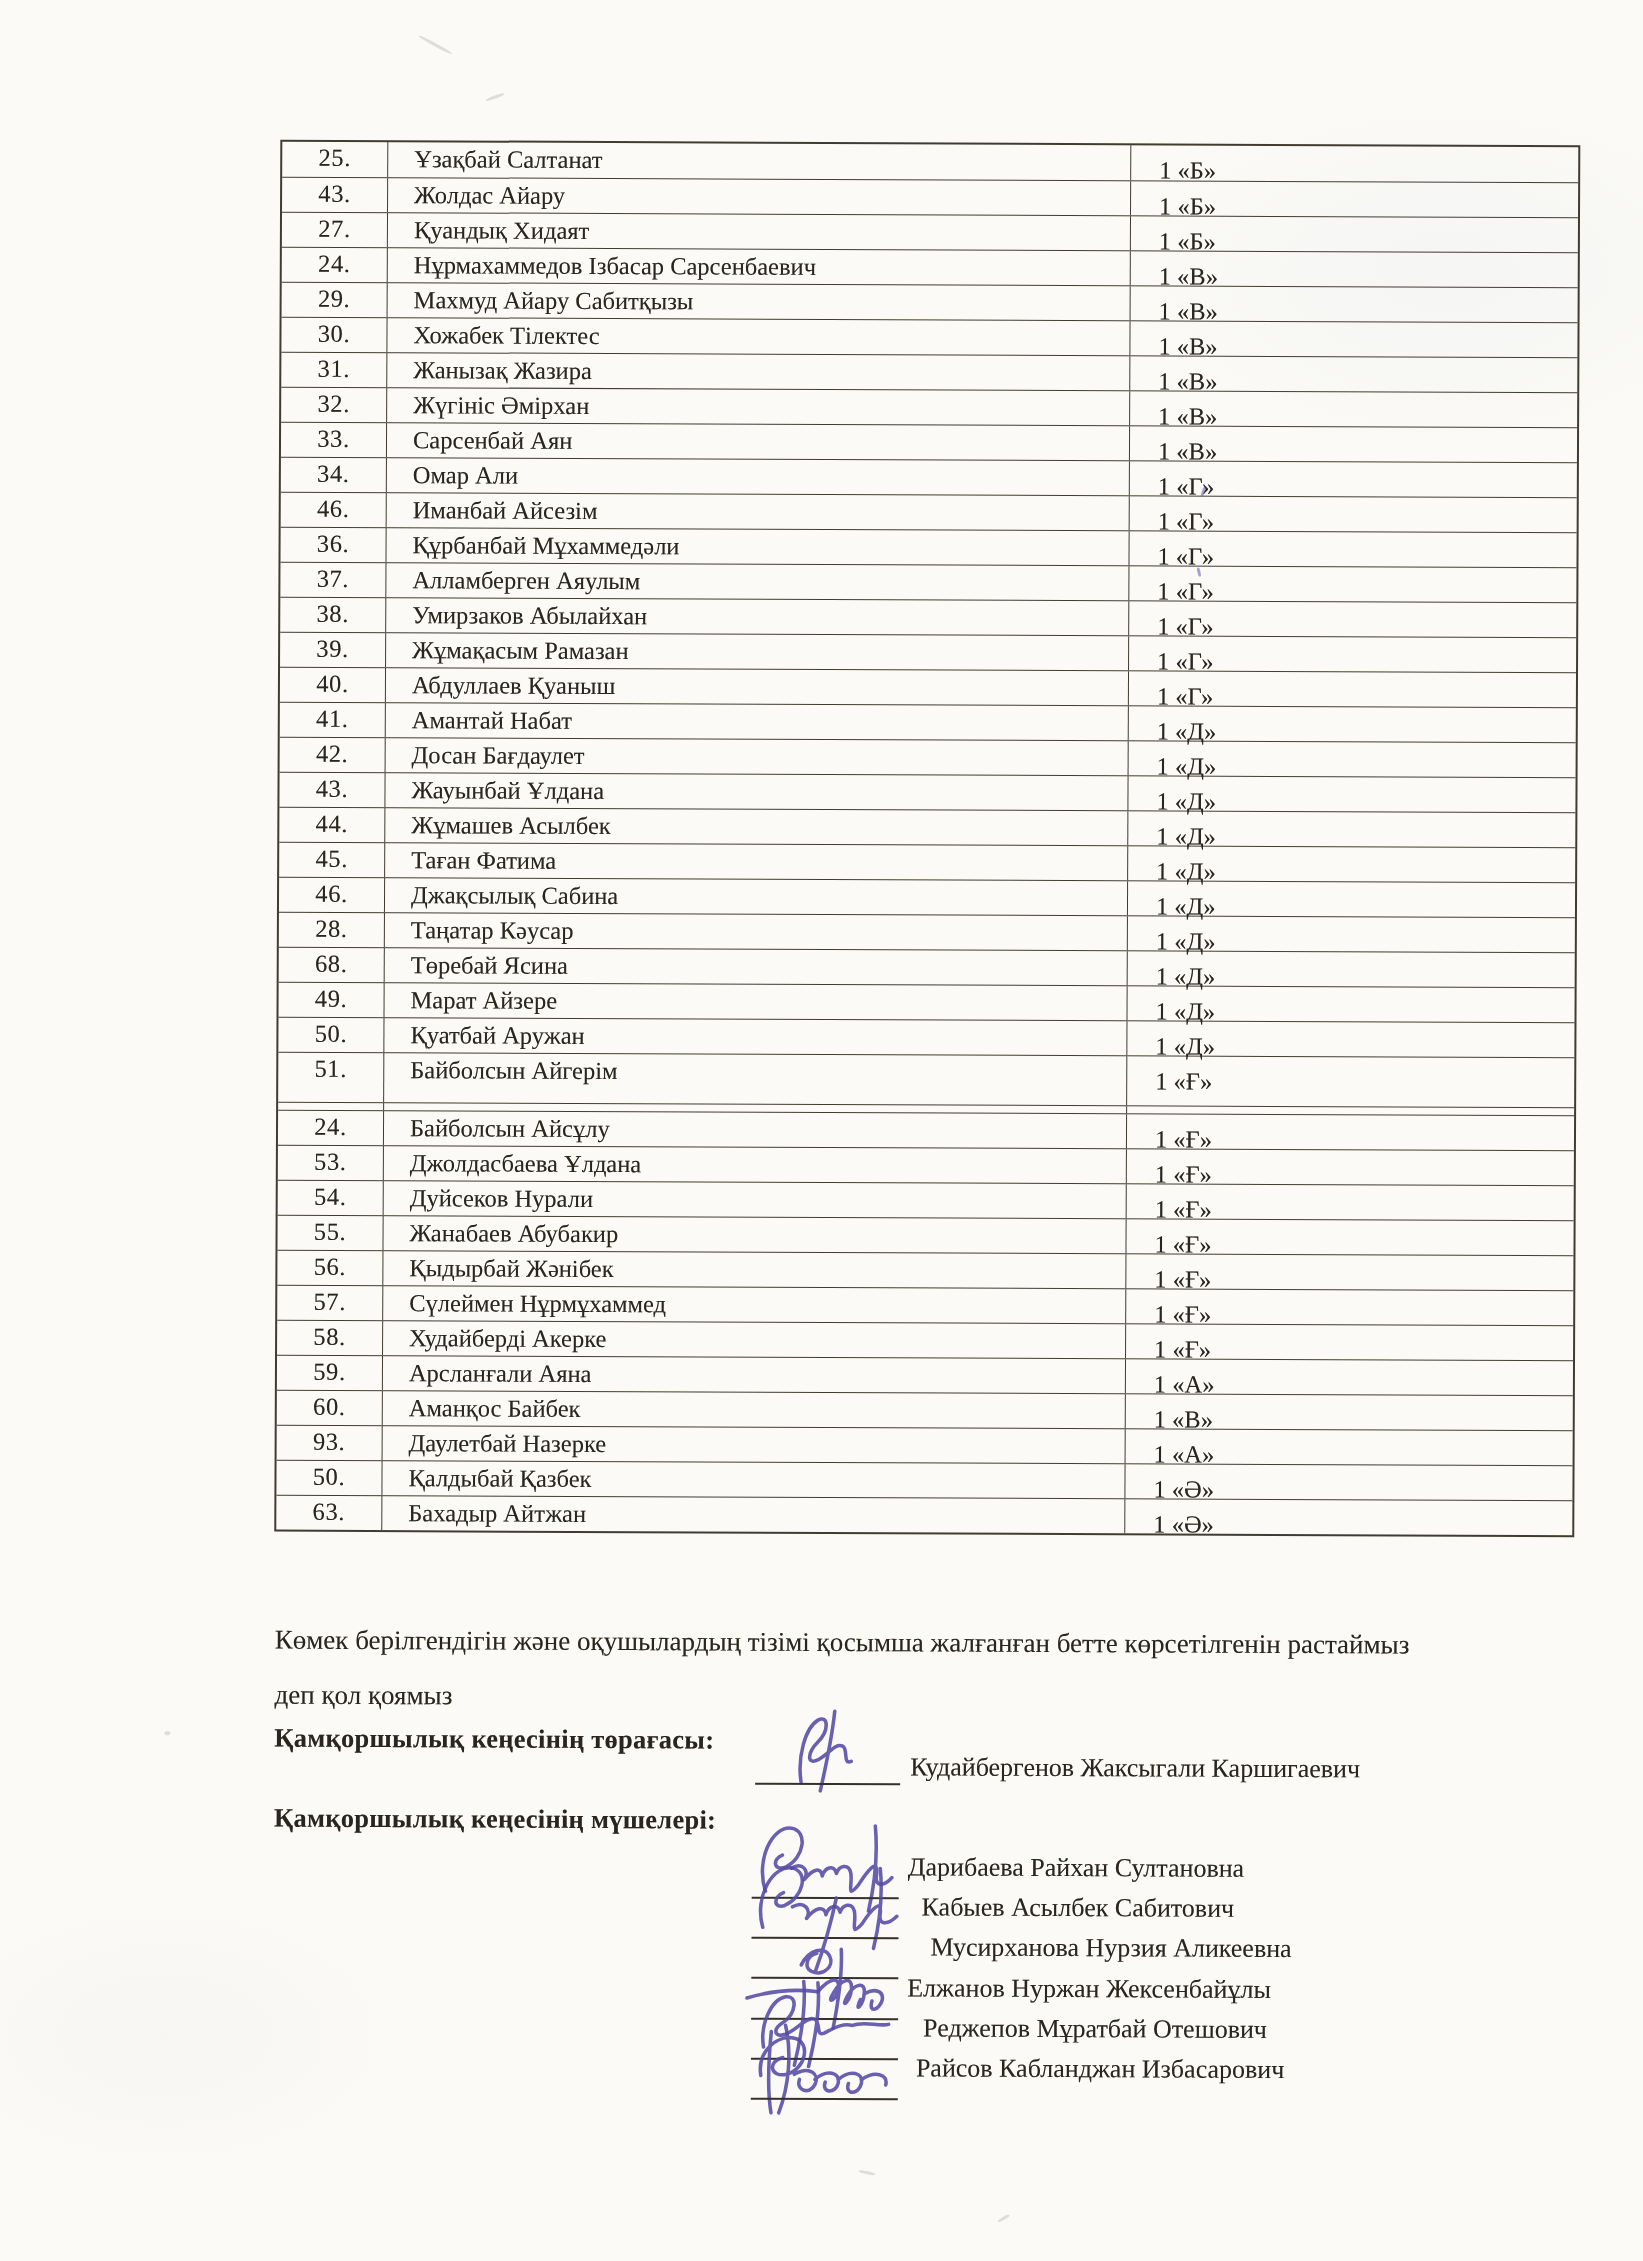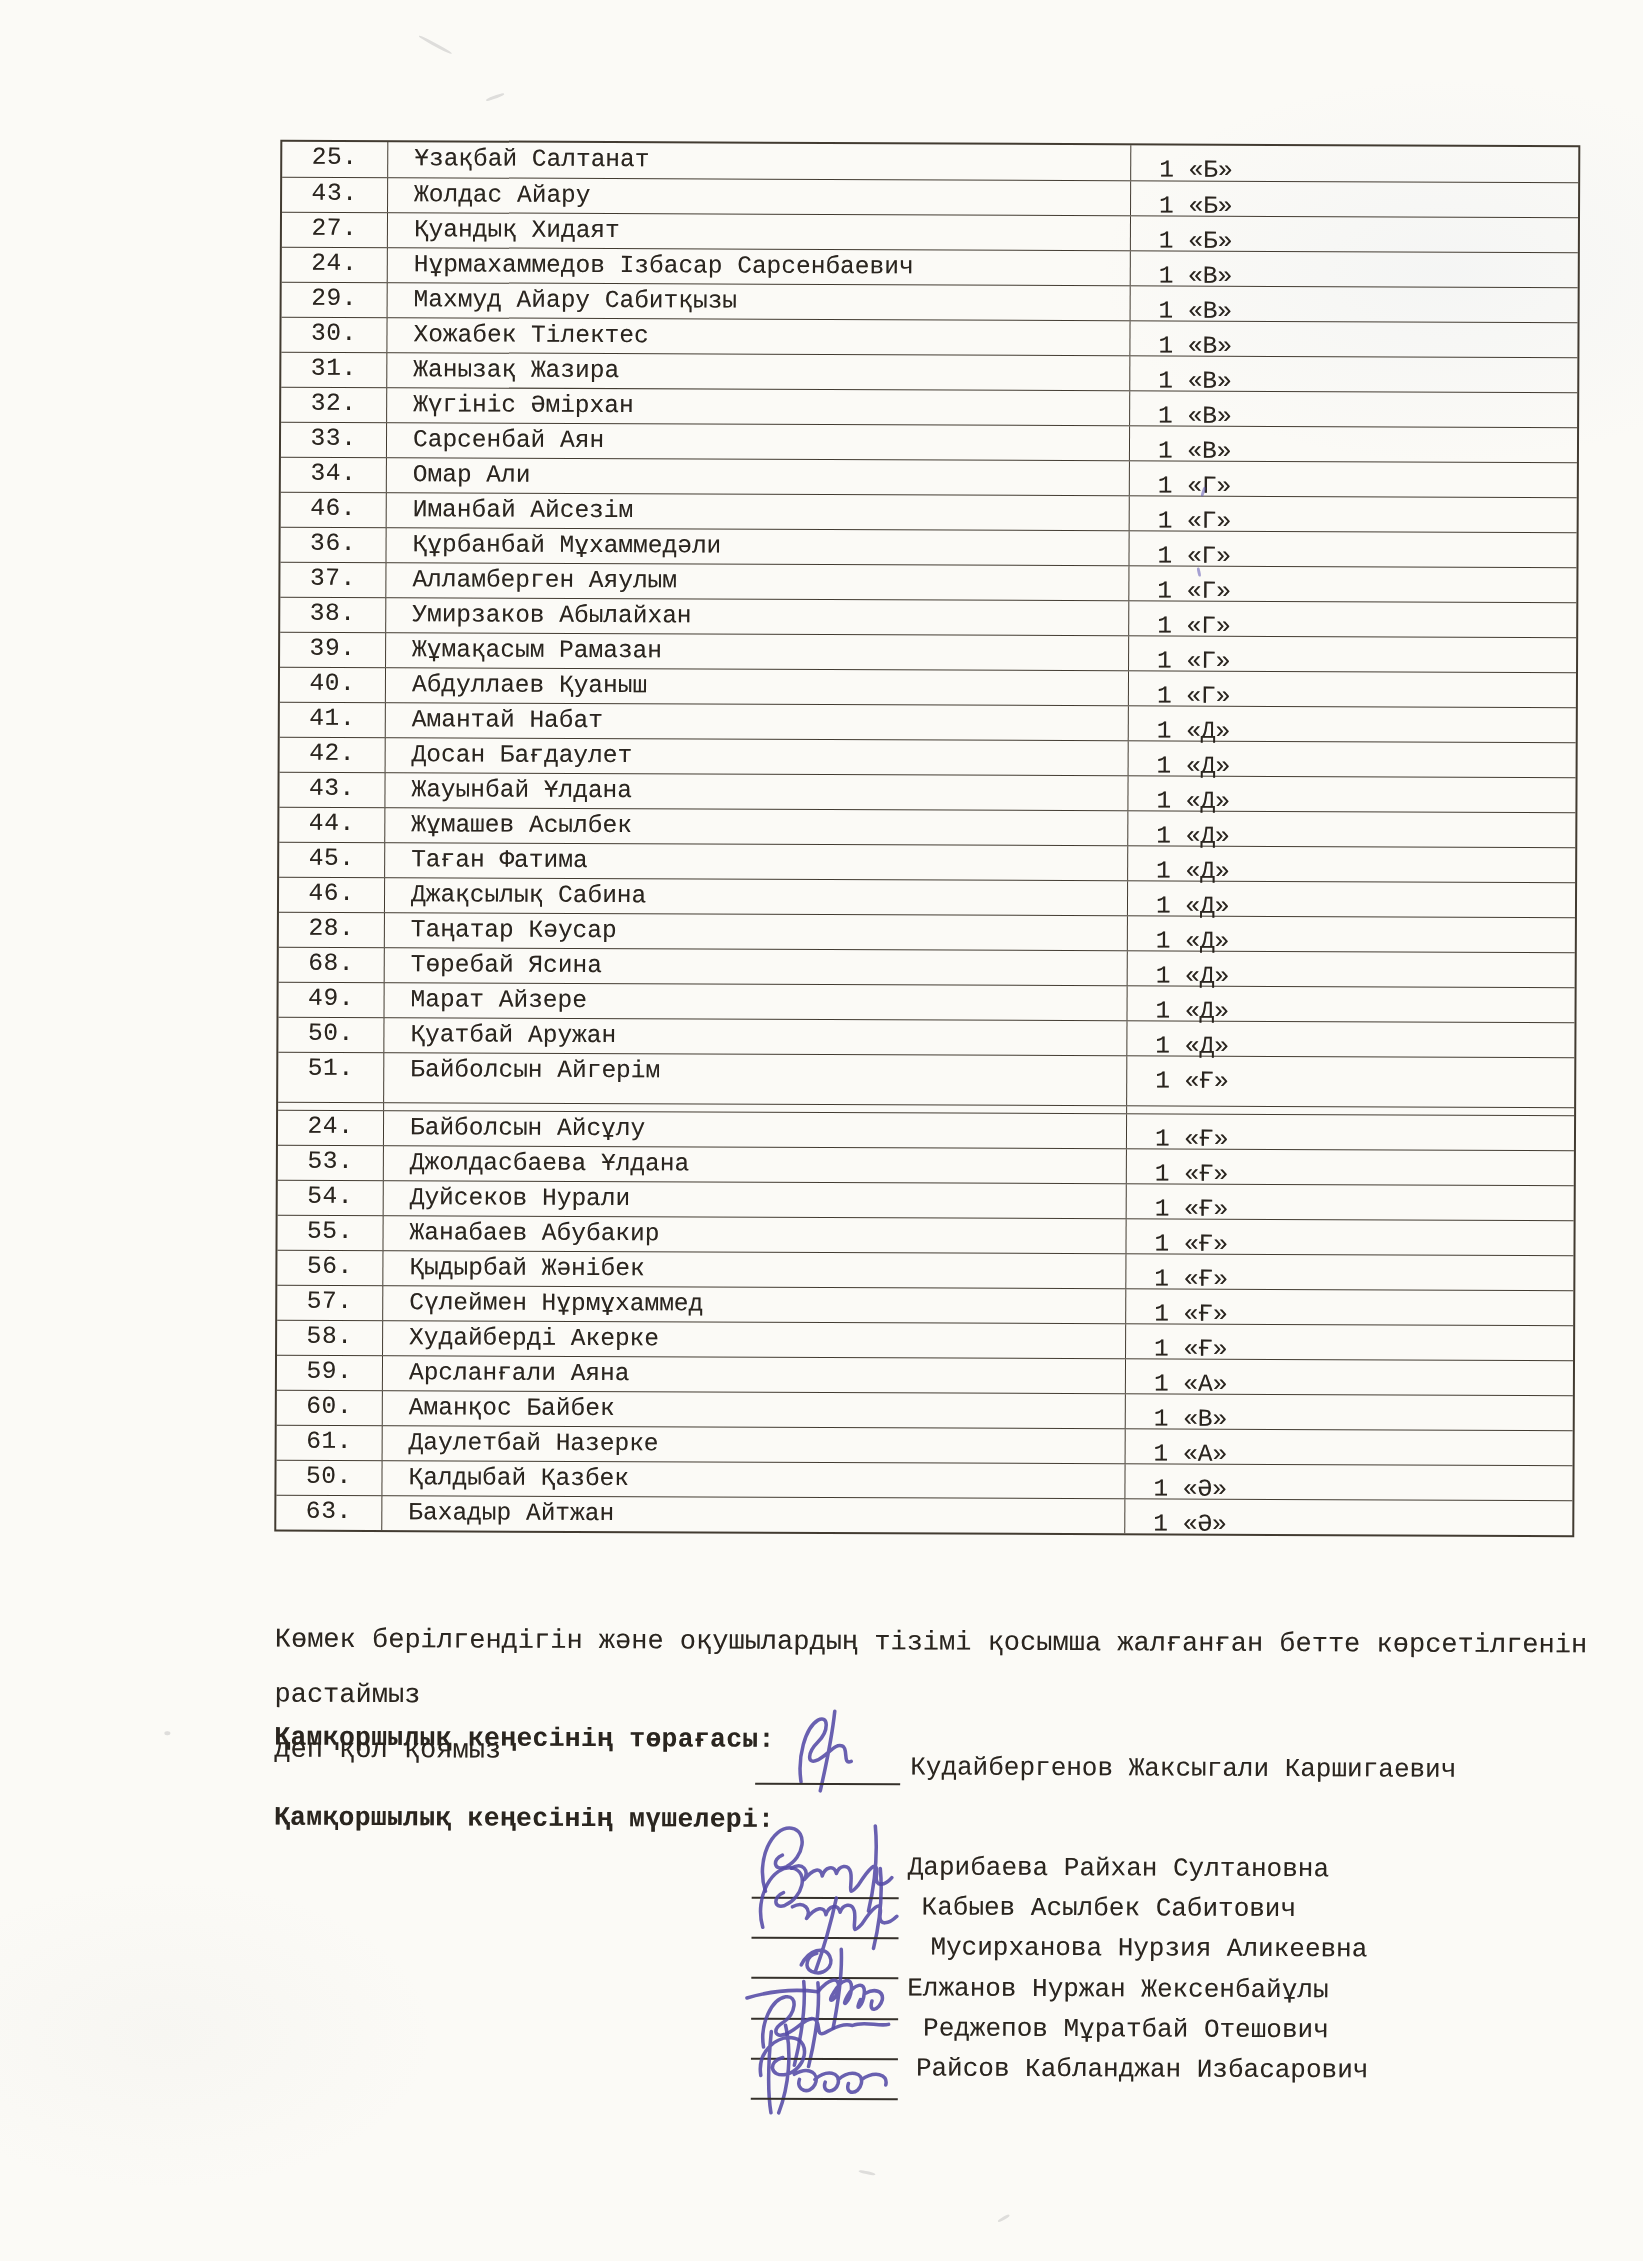--- a/index.html
+++ b/index.html
@@ -6,21 +6,21 @@
   * { box-sizing: border-box; }
   .page {
     position: relative;
     width: 1644px; height: 2261px;
     margin: 0 auto;
     background:
       radial-gradient(ellipse 580px 322px at 88% 12%, rgba(190,205,230,0.10), transparent 60%),
       radial-gradient(ellipse 451px 258px at 10% 90%, rgba(200,200,195,0.08), transparent 60%),
       #fbfaf6;
     overflow: hidden;
-    font-family: Liberation Mono, monospace;
+    font-family: Liberation Serif, serif;
     color: var(--ink, #2a251f);
   }
   .tilt {
     position:absolute; inset:0;
     transform: rotate(0.25deg);
     transform-origin: 50% 40%;
   }
   
   .roster-table {
     position:absolute; left:277px; top:142px; width:1300px;
@@ -271,21 +271,21 @@
     <div class="c-num">59.</div>
     <div class="c-name">Арсланғали Аяна</div>
     <div class="c-class">1 «А»</div>
   </div>
         <div class="t-row">
     <div class="c-num">60.</div>
     <div class="c-name">Аманқос Байбек</div>
     <div class="c-class">1 «В»</div>
   </div>
         <div class="t-row">
-    <div class="c-num">61.</div>
+    <div class="c-num">93.</div>
     <div class="c-name">Даулетбай Назерке</div>
     <div class="c-class">1 «А»</div>
   </div>
         <div class="t-row">
     <div class="c-num">50.</div>
     <div class="c-name">Қалдыбай Қазбек</div>
     <div class="c-class">1 «Ә»</div>
   </div>
         <div class="t-row">
     <div class="c-num">63.</div>

